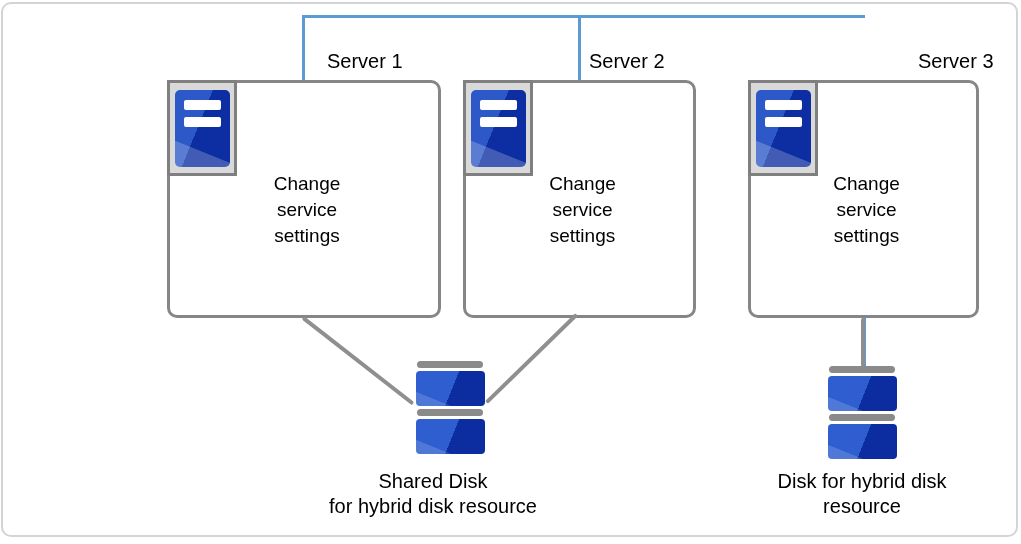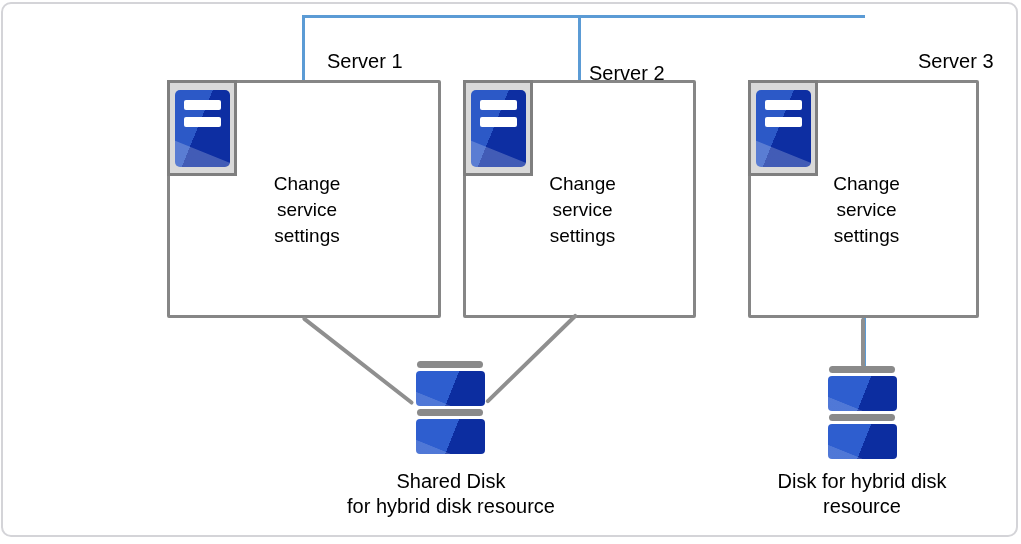--- a/index.html
+++ b/index.html
@@ -18,27 +18,27 @@
   
   .blue-h { left: 302px; top: 15px; width: 563px; height: 3px; background: #5b9bd5; }
   .blue-v { top: 15px; width: 3px; height: 65px; background: #5b9bd5; }
   .blue-v.v1 { left: 302px; }
   .blue-v.v2 { left: 578px; }
   .blue-v.v3 { left: 862px; }
 
   
   .srv-label { top: 50px; font-size: 20px; line-height: 22px; white-space: nowrap; }
   .srv-label.s1 { left: 327px; }
-  .srv-label.s2 { left: 589px; margin-top: 12px; }
+  .srv-label.s2 { left: 589px; }
   .srv-label.s3 { left: 918px; }
 
   
   .group-box {
     top: 80px; height: 238px; box-sizing: border-box;
-    border: 3px solid #868686; border-radius: 2px; background: #fff;
+    border: 3px solid #868686; border-radius: 10px; background: #fff;
   }
   .group-box.b1 { left: 167px; width: 274px; }
   .group-box.b2 { left: 463px; width: 233px; }
   .group-box.b3 { left: 748px; width: 231px; }
 
   .box-label {
     left: 0; right: 0; top: 88px; padding-left: 6px;
     text-align: center; font-size: 19px; line-height: 26px; white-space: pre-line;
   }
 
@@ -75,21 +75,21 @@
   .disk-bar { width: 66px; height: 7px; background: #8a8a8a; border-radius: 4px; margin-bottom: 3px; }
   .platter {
     width: 69px; height: 35px; border-radius: 4px; margin-bottom: 3px;
     background:
       linear-gradient(22deg, rgba(255,255,255,0.16) 0%, rgba(255,255,255,0.16) 22%, rgba(255,255,255,0) 23%),
       linear-gradient(112deg, #2e5ecf 0%, #2e5ecf 52%, #0c2da0 52%, #0c2da0 100%);
   }
 
   
   .disk-label { top: 469px; width: 360px; text-align: center; font-size: 20px; line-height: 25px; white-space: pre-line; }
-  .disk-label.shared { left: 271px; text-align: center; }
+  .disk-label.shared { left: 253px; text-align: center; }
   .disk-label.hybrid { left: 682px; }
 </style>
 </head>
 <body>
 
 <div class="abs frame"></div>
 
 <div class="abs blue-h"></div>
 <div class="abs blue-v v1"></div>
 <div class="abs blue-v v2"></div>

